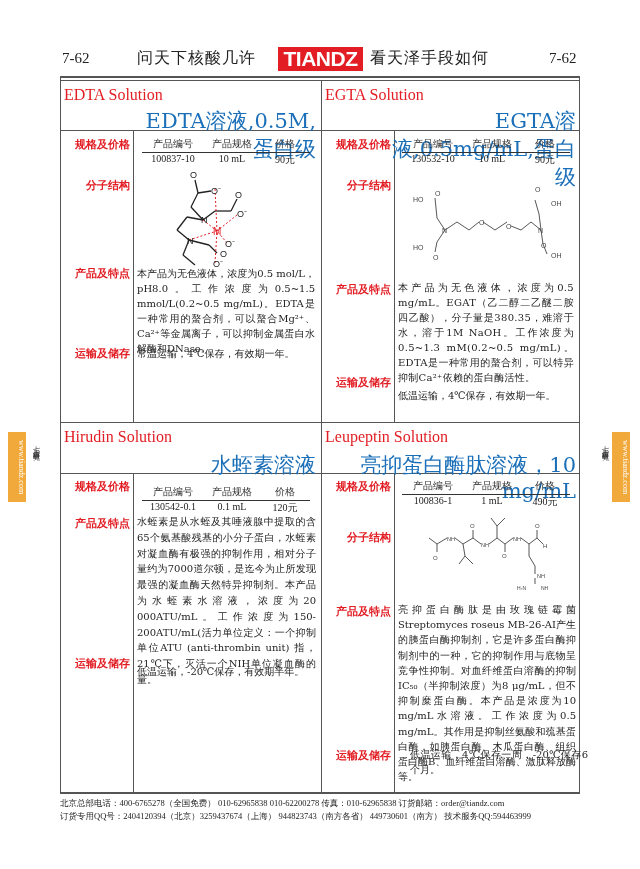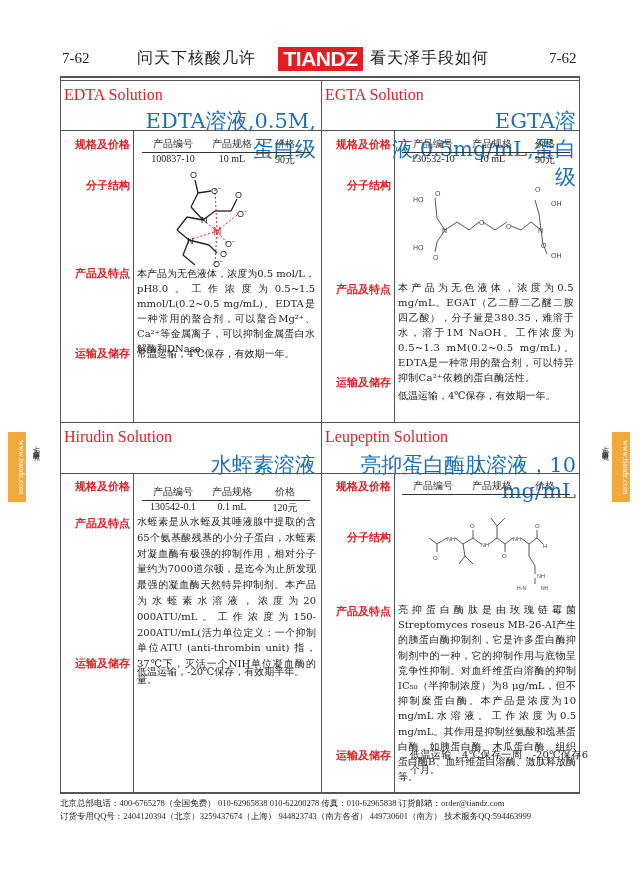--- a/index.html
+++ b/index.html
@@ -182,34 +182,39 @@
         <span style="width:56px">产品规格</span>
         <span style="width:50px">价格</span>
       </div>
     <div class="row">
         <span style="width:62px">130542-0.1</span>
         <span style="width:56px">0.1 mL</span>
         <span style="width:50px">120元</span>
       </div>
   </div>
   <div class="label" style="left:60px; top:516px;">产品及特点</div>
-  <div class="desc" style="left:137px; top:514px; width:179px; line-height:15.8px;">水蛭素是从水蛭及其唾液腺中提取的含65个氨基酸残基的小分子蛋白，水蛭素对凝血酶有极强的抑制作用，相对分子量约为7000道尔顿，是迄今为止所发现最强的凝血酶天然特异抑制剂。本产品为水蛭素水溶液，浓度为20 000ATU/mL。工作浓度为150-200ATU/mL(活力单位定义：一个抑制单位ATU (anti-thrombin unit) 指，37℃下，灭活一个NIH单位凝血酶的量。</div>
+  <div class="desc" style="left:137px; top:514px; width:179px; line-height:15.8px;">水蛭素是从水蛭及其唾液腺中提取的含65个氨基酸残基的小分子蛋白，水蛭素对凝血酶有极强的抑制作用，相对分子量约为7000道尔顿，是迄今为止所发现最强的凝血酶天然特异抑制剂。本产品为水蛭素水溶液，浓度为20 000ATU/mL。工作浓度为150-200ATU/mL(活力单位定义：一个抑制单位ATU (anti-thrombin unit) 指，21℃下，灭活一个NIH单位凝血酶的量。</div>
   <div class="label" style="left:60px; top:656px;">运输及储存</div>
   <div class="desc" style="left:137px; top:655px; width:179px;margin-top:9px;">低温运输，-20℃保存，有效期半年。</div>
 </section>
 
 <section>
   <div class="title-en" style="left:325px; top:428px;">Leupeptin Solution</div>
   <div class="title-cn" style="left:340px; top:451px; width:236px;">亮抑蛋白酶肽溶液，10 mg/mL</div>
   <div class="label" style="left:321px; top:479px;">规格及价格</div>
   <div class="spec" style="left:402px; top:479px; width:168px;">
     <div class="hdr">
         <span style="width:62px">产品编号</span>
         <span style="width:56px">产品规格</span>
         <span style="width:50px">价格</span>
+      </div>
+    <div class="row">
+        <span style="width:62px">100836-1</span>
+        <span style="width:56px">1 mL</span>
+        <span style="width:50px">490元</span>
       </div>
   </div>
   <div class="label" style="left:321px; top:530px;">分子结构</div>
   <svg class="abs" style="left:425px; top:510px;" width="140" height="80" viewBox="0 0 140 80">
     <g stroke="#444" stroke-width="0.9" fill="none">
       <line x1="4" y1="28" x2="12" y2="34"></line>
         <line x1="12" y1="34" x2="22" y2="28"></line>
       <line x1="12" y1="34" x2="12" y2="42"></line>
         <line x1="30" y1="28" x2="38" y2="34"></line>
       <line x1="38" y1="34" x2="48" y2="28"></line>

